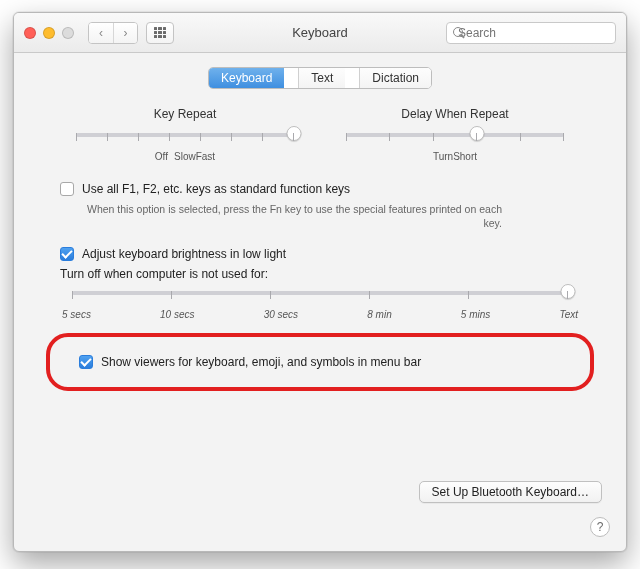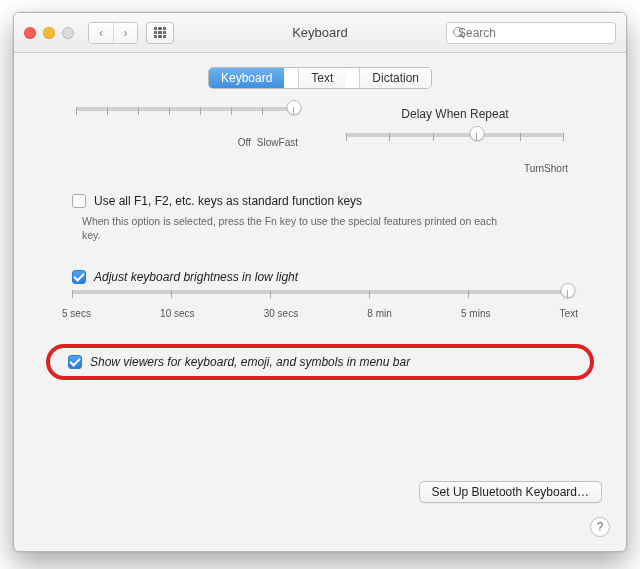--- a/index.html
+++ b/index.html
@@ -31,30 +31,30 @@
 .segtabs .tab+.tab{border-left:1px solid #d0d0d0;margin-left:14px;}
 .segtabs .tab.active{background:linear-gradient(#6fb1ec,#3f8fe0);color:#fff;}
 .panel{padding:18px 46px 12px;}
 .row2{display:flex;gap:40px;justify-content:center;margin-bottom:20px;}
 .sliderbox{width:230px;}
 .slabel{text-align:center;font-size:12px;color:#333;margin-bottom:12px;}
 .track{position:relative;height:4px;background:#cfcfd4;border-radius:2px;margin:0 6px;}
 .ticks{display:flex;justify-content:space-between;margin:0 6px;position:relative;top:-4px;}
 .ticks i{width:1px;height:8px;background:#a9a9ad;}
 .thumb{position:absolute;top:-7px;width:15px;height:15px;border-radius:50%;background:#fff;border:1px solid #bfbfbf;box-shadow:0 1px 1px rgba(0,0,0,.15);transform:translateX(-50%);}
-.scalelbl{display:flex;justify-content:flex-end;font-size:10px;color:#555;margin:18px 2px 0;}
+.scalelbl{display:flex;justify-content:center;font-size:10px;color:#555;margin:6px 2px 0;}
 .scalelbl.two span:first-child{margin-left:0;}
-.chkrow{display:flex;align-items:flex-start;gap:8px;font-size:12px;color:#222;margin:6px 12px;}
-.chkrow.center{align-items:flex-end;font-style:italic;}
+.chkrow{display:flex;align-items:flex-start;gap:8px;font-size:12px;color:#222;margin:6px 0;}
+.chkrow.center{align-items:flex-end;}
 .cb{width:14px;height:14px;border:1px solid #a8a8a8;border-radius:3px;background:#fff;flex-shrink:0;position:relative;}
 .cb.on{background:linear-gradient(#4fa1f0,#2a7ddc);border-color:#2a7ddc;}
 .cb.on::after{content:"";position:absolute;left:3px;top:0;width:4px;height:8px;border:solid #fff;border-width:0 2px 2px 0;transform:rotate(45deg);}
-.subnote{font-size:10.5px;color:#666;margin:2px 0 28px 22px;line-height:1.35;max-width:420px;}
+.subnote{font-size:10.5px;color:#666;margin:2px 0 17px 22px;line-height:1.35;max-width:420px;text-align:right;}
 .seclabel{font-size:12px;color:#222;margin:6px 0 10px;}
-.timeoutslider{margin:0 2px 32px;}
+.timeoutslider{margin:0 2px 20px;font-style:italic;}
 .timeoutslider .track{margin:0 10px;}
 .timeoutslider .ticks{margin:0 10px;}
 .timelabels{display:flex;justify-content:space-between;font-size:10px;color:#555;margin:6px 0 0;padding:0 0;}
 .highlight{position:relative;padding:4px 8px;}
 .ring{position:absolute;inset:-7px -14px;border:4px solid #e21f1f;border-radius:22px;pointer-events:none;}
 .footer{display:flex;justify-content:flex-end;gap:10px;padding:0 24px 0;position:absolute;bottom:48px;right:0;}
 .macbtn{height:22px;padding:0 12px;font-size:12px;color:#222;background:linear-gradient(#fdfdfd,#f1f1f1);border:1px solid #c0c0c0;border-radius:5px;box-shadow:0 1px 0 rgba(0,0,0,.04);}
 .help{position:absolute;bottom:14px;right:16px;width:20px;height:20px;border-radius:50%;border:1px solid #bcbcbc;background:#fff;display:flex;align-items:center;justify-content:center;font-size:12px;color:#6c6c6c;}
 </style>
 </head>
@@ -100,20 +100,21 @@
       <div class="segtabs">
         <div class="tab active">Keyboard</div>
         <div class="tab">Text</div>
         <div class="tab">Dictation</div>
       </div>
     </div>
 
     <div class="panel">
       <div class="row2">
         <div class="sliderbox">
+          <div class="slabel">Key Repeat</div>
           <div class="track">
             <div class="thumb" style="left:100%;"></div>
           </div>
           <div class="ticks">
               <i></i>
               <i></i>
               <i></i>
               <i></i>
               <i></i>
               <i></i>
@@ -152,20 +153,21 @@
         <span class="cb"></span>
         <span>Use all F1, F2, etc. keys as standard function keys</span>
       </div>
       <div class="subnote">When this option is selected, press the Fn key to use the special features printed on each key.</div>
 
       <div class="chkrow center">
         <span class="cb on"></span>
         <span>Adjust keyboard brightness in low light</span>
       </div>
 
+      <div class="seclabel">Turn off when computer is not used for:</div>
       <div class="timeoutslider">
         <div class="track">
           <div class="thumb" style="left:100%;"></div>
         </div>
         <div class="ticks">
             <i></i>
             <i></i>
             <i></i>
             <i></i>
             <i></i>
@@ -176,21 +178,21 @@
           <span>10 secs</span>
           <span>30 secs</span>
           <span>8 min</span>
           <span>5 mins</span>
           <span>Text</span>
         </div>
       </div>
 
       <div class="highlight">
         <div class="ring"></div>
-        <div class="chkrow center" style="margin:0;">
+        <div class="chkrow center" style="margin:11px;">
           <span class="cb on"></span>
           <span>Show viewers for keyboard, emoji, and symbols in menu bar</span>
         </div>
       </div>
     </div>
   </div>
 
   <div class="footer">
     <button class="macbtn">Set Up Bluetooth Keyboard…</button>
   </div>

